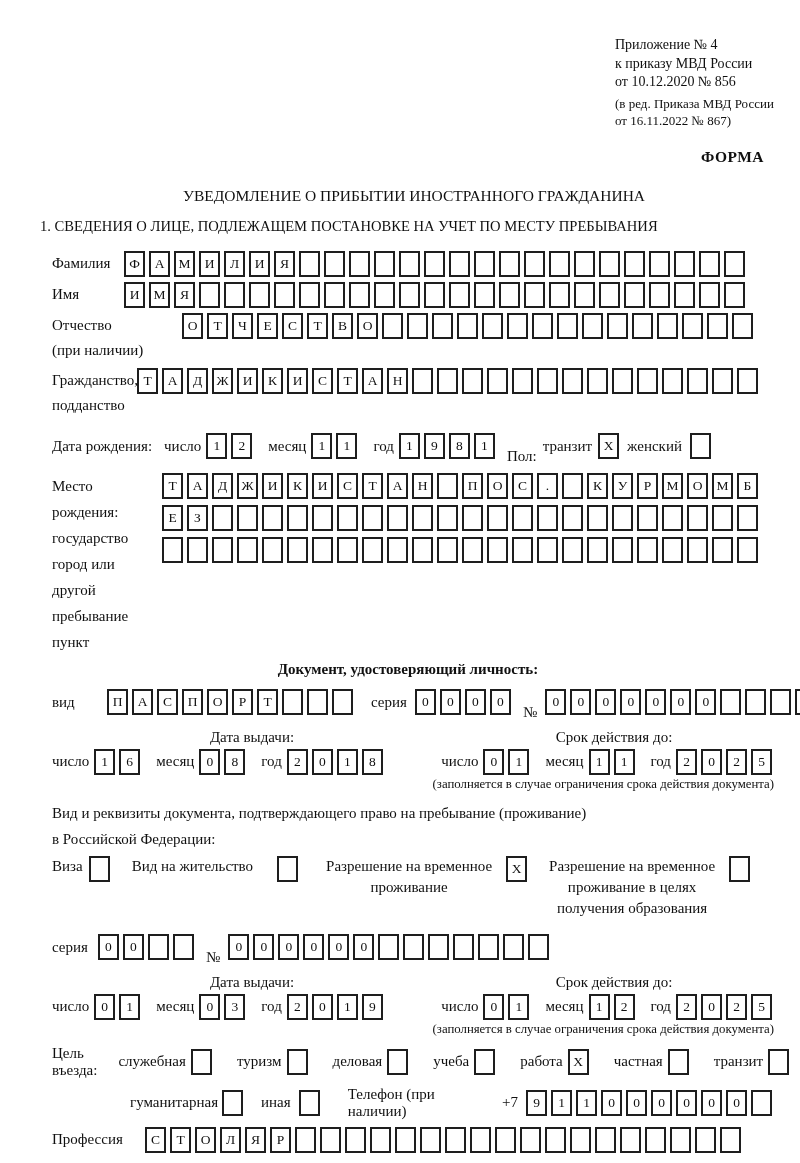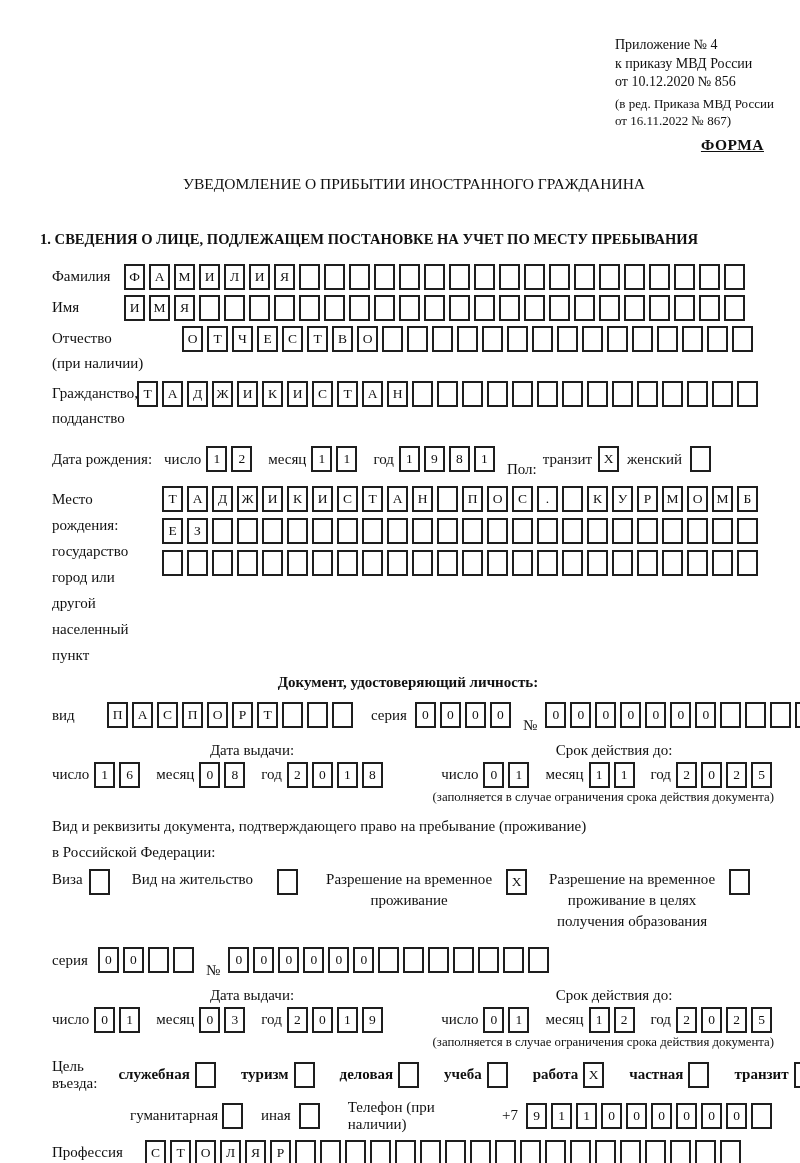--- a/index.html
+++ b/index.html
@@ -2,25 +2,25 @@
 <html><head>
 <meta charset="utf-8">
 <style>
   html,body{margin:0;padding:0;background:#ffffff;}
   body{font-family:"Liberation Serif","DejaVu Serif",serif;color:#101010;}
   .page{width:800px;min-height:1163px;box-sizing:border-box;padding:36px 24px 20px 52px;font-size:15px;}
 
   
   .hdr{margin-left:563px;width:200px;font-size:14px;line-height:18.5px;}
   .hdr-sub{margin-top:3px;font-size:13px;line-height:17.5px;}
-  .forma{margin-top:6px;text-align:right;padding-right:12px;font-weight:bold;font-size:15.5px;letter-spacing:.5px;text-decoration:underline;}
+  .forma{margin-top:18px;text-align:right;padding-right:12px;font-weight:bold;font-size:15.5px;letter-spacing:.5px;}
 
   .title{margin-top:18px;text-align:center;font-weight:normal;font-size:15.5px;line-height:23px;}
   .title-underline{display:inline-block;width:62px;border-bottom:2px solid #222;height:14px;margin-left:10px;}
-  .section-h{margin-top:36px;margin-left:-12px;font-weight:bold;font-size:14.6px;}
+  .section-h{margin-top:11px;margin-left:-12px;font-weight:normal;font-size:14.6px;}
 
   
   .row{display:flex;align-items:center;margin-bottom:5px;}
   .row-top{align-items:flex-start;}
   .cells{display:inline-flex;flex-wrap:nowrap;}
   .cell{box-sizing:border-box;flex:0 0 auto;width:21px;height:26px;border:2px solid #1e1e1e;margin-right:4px;
         display:inline-flex;align-items:center;justify-content:center;font-size:13.5px;line-height:1;background:#fff;}
   .lbl{flex:0 0 auto;}
   .w72{width:72px;} .w85{width:85px;} .w130{width:130px;} .w110{width:110px;} .w93{width:93px;}
   .two-line{line-height:25px;}
@@ -40,21 +40,21 @@
   .pairrow{display:flex;align-items:center;margin-bottom:2px;}
   .pair-left{width:400px;display:flex;align-items:center;}
   .note{text-align:right;font-size:12.8px;margin-bottom:8px;padding-right:2px;}
 
   .intro{line-height:26px;margin-top:6px;}
   .resid-row{display:flex;align-items:flex-start;margin-top:4px;margin-bottom:10px;}
   .resid-row .txt{line-height:21px;}
   .cblock{text-align:center;line-height:21px;}
 
   .purpose-row{display:flex;align-items:center;flex-wrap:nowrap;margin-top:6px;margin-bottom:7px;}
-  .p-lbl{margin-left:21px;margin-right:5px;white-space:nowrap;font-weight:bold;}
+  .p-lbl{margin-left:21px;margin-right:5px;white-space:nowrap;}
   .purpose2{margin-left:78px;}
 </style>
 </head>
 <body>
 
 <div class="page">
 
   <div class="hdr">
     <div>Приложение № 4</div>
     <div>к приказу МВД России</div>
@@ -229,21 +229,21 @@
     <span class="cells">
         <span class="cell"></span>
       </span>
   </div>
 
   <div class="row row-top mt8">
     <span class="lbl w110" style="line-height:26px;">
       <span>Место рождения:</span><br>
       <span>государство</span><br>
       <span>город или другой</span><br>
-      <span>населенный пункт</span>
+      <span>пребывание пункт</span>
     </span>
     <span>
       <div class="cells mb6">
           <span class="cell">Т</span>
           <span class="cell">А</span>
           <span class="cell">Д</span>
           <span class="cell">Ж</span>
           <span class="cell">И</span>
           <span class="cell">К</span>
           <span class="cell">И</span>

